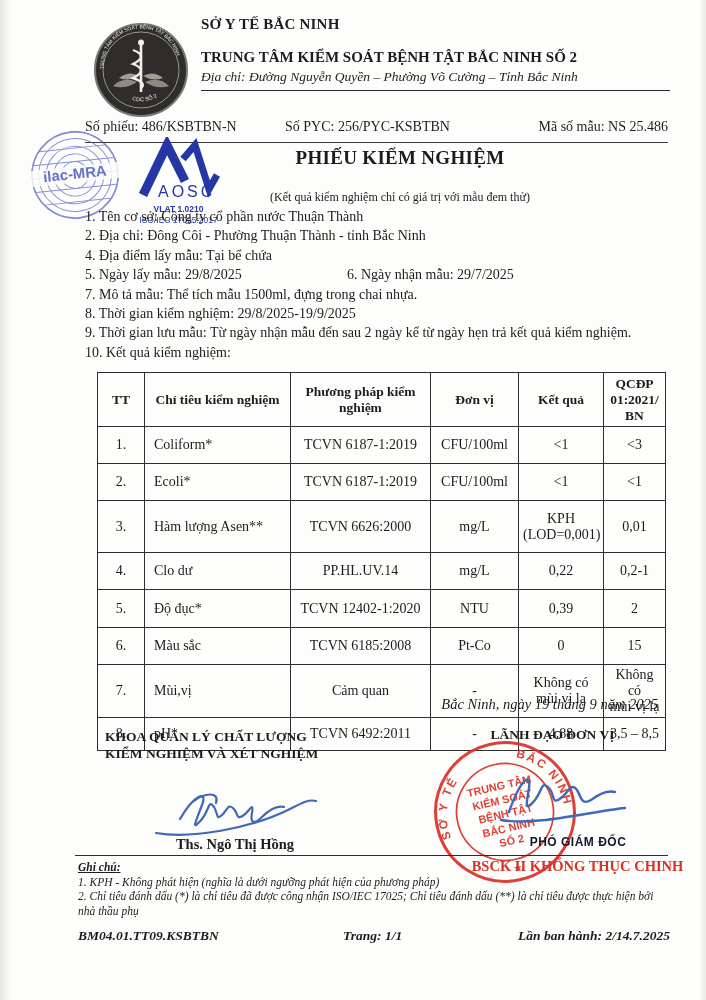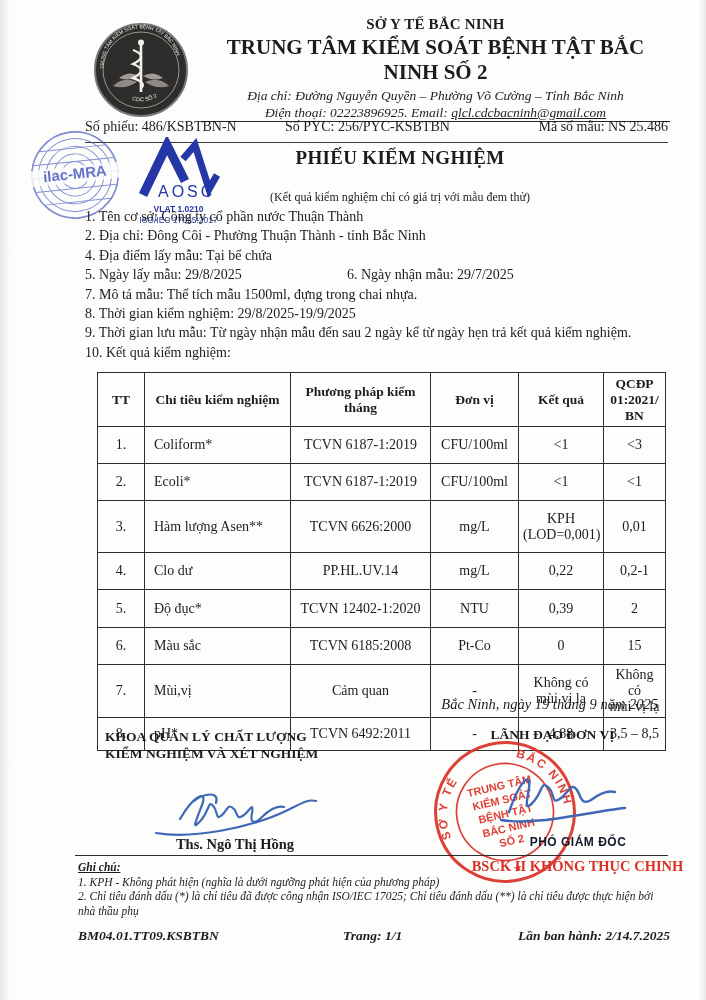--- a/index.html
+++ b/index.html
@@ -10,23 +10,23 @@
   }
   
   .edge-l{position:absolute;left:0;top:0;width:10px;height:100%;
     background:linear-gradient(90deg,rgba(120,120,120,.18),rgba(120,120,120,0));}
   .edge-r{position:absolute;right:0;top:0;width:8px;height:100%;
     background:linear-gradient(270deg,rgba(120,120,120,.14),rgba(120,120,120,0));}
 
   
   .header{position:absolute;left:85px;top:16px;width:585px;display:flex;align-items:flex-start;}
   .logo-wrap{width:112px;flex:0 0 112px;display:flex;justify-content:center;padding-top:4px;}
-  .header-text{flex:1;text-align:center;border-bottom:1.6px solid #2a2a2a;margin-left:4px;}
+  .header-text{flex:1;text-align:left;border-bottom:1.6px solid #2a2a2a;padding-bottom:5px;margin-left:4px;}
   .ht1{font-weight:bold;font-size:15px;letter-spacing:.2px;}
-  .ht2{font-weight:bold;font-size:21px;margin-top:2px;}
+  .ht2{font-weight:bold;font-size:15px;margin-top:16px;}
   .ht3{font-style:italic;font-size:13.5px;margin-top:3px;}
   .ht4{font-style:italic;font-size:13.5px;margin-top:1px;}
   .ht4 .email{text-decoration:underline;}
 
   
   .refbar{position:absolute;left:85px;top:119px;width:583px;display:flex;
     border-bottom:1.6px solid #3a3a3a;padding-bottom:7px;font-size:14px;}
   .ref-sp{flex:0 0 200px;}
   .ref-pyc{flex:1;}
   .ref-ma{flex:0 0 185px;text-align:right;}
@@ -116,21 +116,20 @@
         </text>
         <text font-family="Liberation Sans, sans-serif" font-size="5.5" fill="#efede8">
           <textPath href="#ringBot" startOffset="38%">CDC SỐ 2</textPath>
         </text>
       </svg>
     </div>
     <div class="header-text">
       <div class="ht1">SỞ Y TẾ BẮC NINH</div>
       <div class="ht2">TRUNG TÂM KIỂM SOÁT BỆNH TẬT BẮC NINH SỐ 2</div>
       <div class="ht3">Địa chỉ: Đường Nguyễn Quyền – Phường Võ Cường – Tỉnh Bắc Ninh</div>
-      <div class="ht4"><span>Điện thoại: 02223896925. Email: </span><span class="email">qlcl.cdcbacninh@gmail.com</span></div>
     </div>
   </div>
 
   <div class="refbar">
     <span class="ref-sp">Số phiếu: 486/KSBTBN-N</span>
     <span class="ref-pyc">Số PYC: 256/PYC-KSBTBN</span>
     <span class="ref-ma">Mã số mẫu: NS 25.486</span>
   </div>
 
   <svg class="ilac" viewBox="0 0 100 100">
@@ -184,21 +183,21 @@
         <col style="width: 140px;">
         <col style="width: 88px;">
         <col style="width: 85px;">
         <col style="width: 62px;">
       </colgroup>
     <thead>
         <tr class="hrow">
           <th>TT</th>
           <th>Chỉ tiêu kiểm nghiệm</th>
           <th>Phương pháp kiểm
-tháng</th>
+nghiệm</th>
           <th>Đơn vị</th>
           <th>Kết quả</th>
           <th>QCĐP
 01:2021/
 BN</th>
         </tr>
       </thead>
     <tbody>
         <tr style="height: 37px;">
           <td>1.</td>

